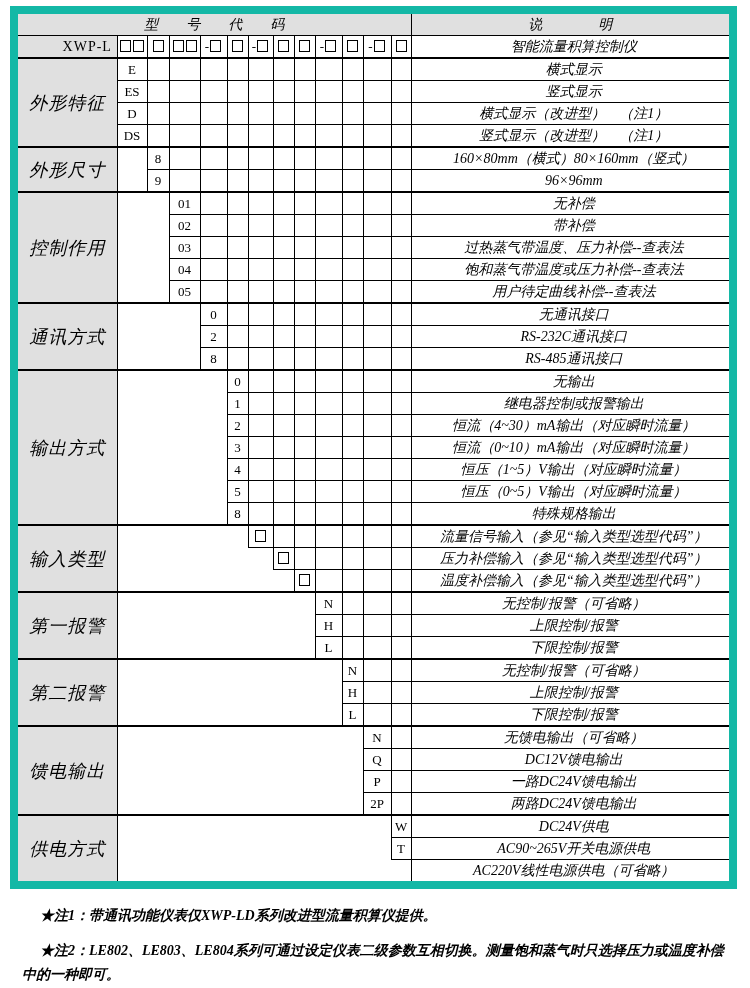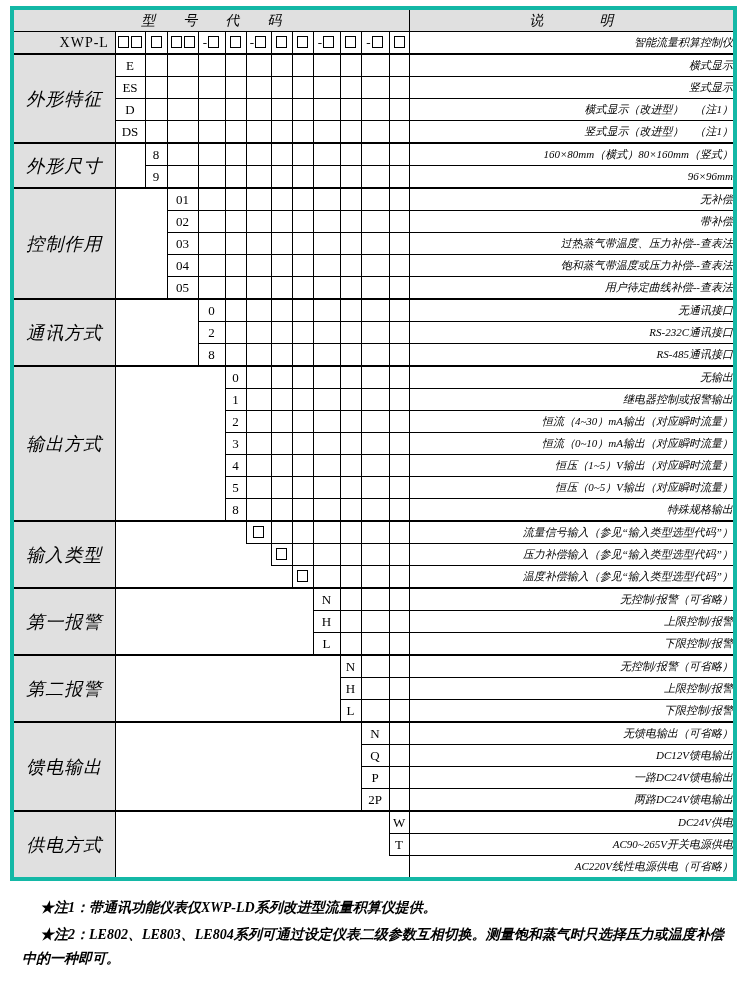--- a/index.html
+++ b/index.html
@@ -8,21 +8,21 @@
     font-family:"Liberation Serif","DejaVu Serif",serif;
   }
   .page{box-sizing:border-box;width:750px;padding:6px 10px 0 10px;}
   .title{
     font-family:"Liberation Sans","DejaVu Sans",sans-serif;
     font-size:19px;font-weight:bold;letter-spacing:1px;
     margin:2px 0 9px 8px;
   }
   table.spec{
     width:727px;table-layout:fixed;border-collapse:collapse;
-    border:4px solid #14b8a6;
+    border:8px solid #14b8a6;
   }
   col.c0{width:103px}
   col.c1{width:30px}  col.c2{width:22px}  col.c3{width:31px}
   col.c4{width:27px}  col.c5{width:21px}  col.c6{width:25px}
   col.c7{width:21px}  col.c8{width:21px}  col.c9{width:27px}
   col.c10{width:21px} col.c11{width:28px} col.c12{width:20px}
   td{
     border:1px solid #000;height:21px;padding:0;
     font-size:13px;line-height:1;overflow:hidden;
   }
@@ -30,36 +30,36 @@
     background:var(--hdr-bg,#e0e0e0);text-align:center;
     font-size:14px;font-style:italic;height:21px;
   }
   .cat{
     background:var(--hdr-bg,#e0e0e0);text-align:center;
     font-style:italic;letter-spacing:1px;font-size:18px;
   }
   .model{letter-spacing:1px;font-style:normal;font-size:14px;padding-left:40px;}
   .code{text-align:center;font-size:13px;white-space:nowrap;}
   .desc{
-    text-align:right;padding-left:7px;font-style:italic;
-    white-space:nowrap;font-size:11px;
+    text-align:center;padding-left:7px;font-style:italic;
+    white-space:nowrap;font-size:14px;
   }
   .left,.empty{background:#fff;}
   .nt{border-top:none;}
   .nb{border-bottom:none;}
   .st{border-top:2px solid #000;}
   .box{
     display:inline-block;width:9px;height:10px;
     border:1px solid #000;margin:0 1px;vertical-align:-1px;background:#fff;
   }
   .notes{
     margin:15px 14px 0 12px;font-size:14px;font-weight:bold;
     font-style:italic;line-height:1.7;
   }
-  .notes p{margin:3px 0;text-indent:18px;}
+  .notes p{margin:11px 0;text-indent:18px;}
 </style>
 </head>
 <body>
 
 <div class="page">
 
 
   <table class="spec">
     <colgroup>
       <col class="c0">

